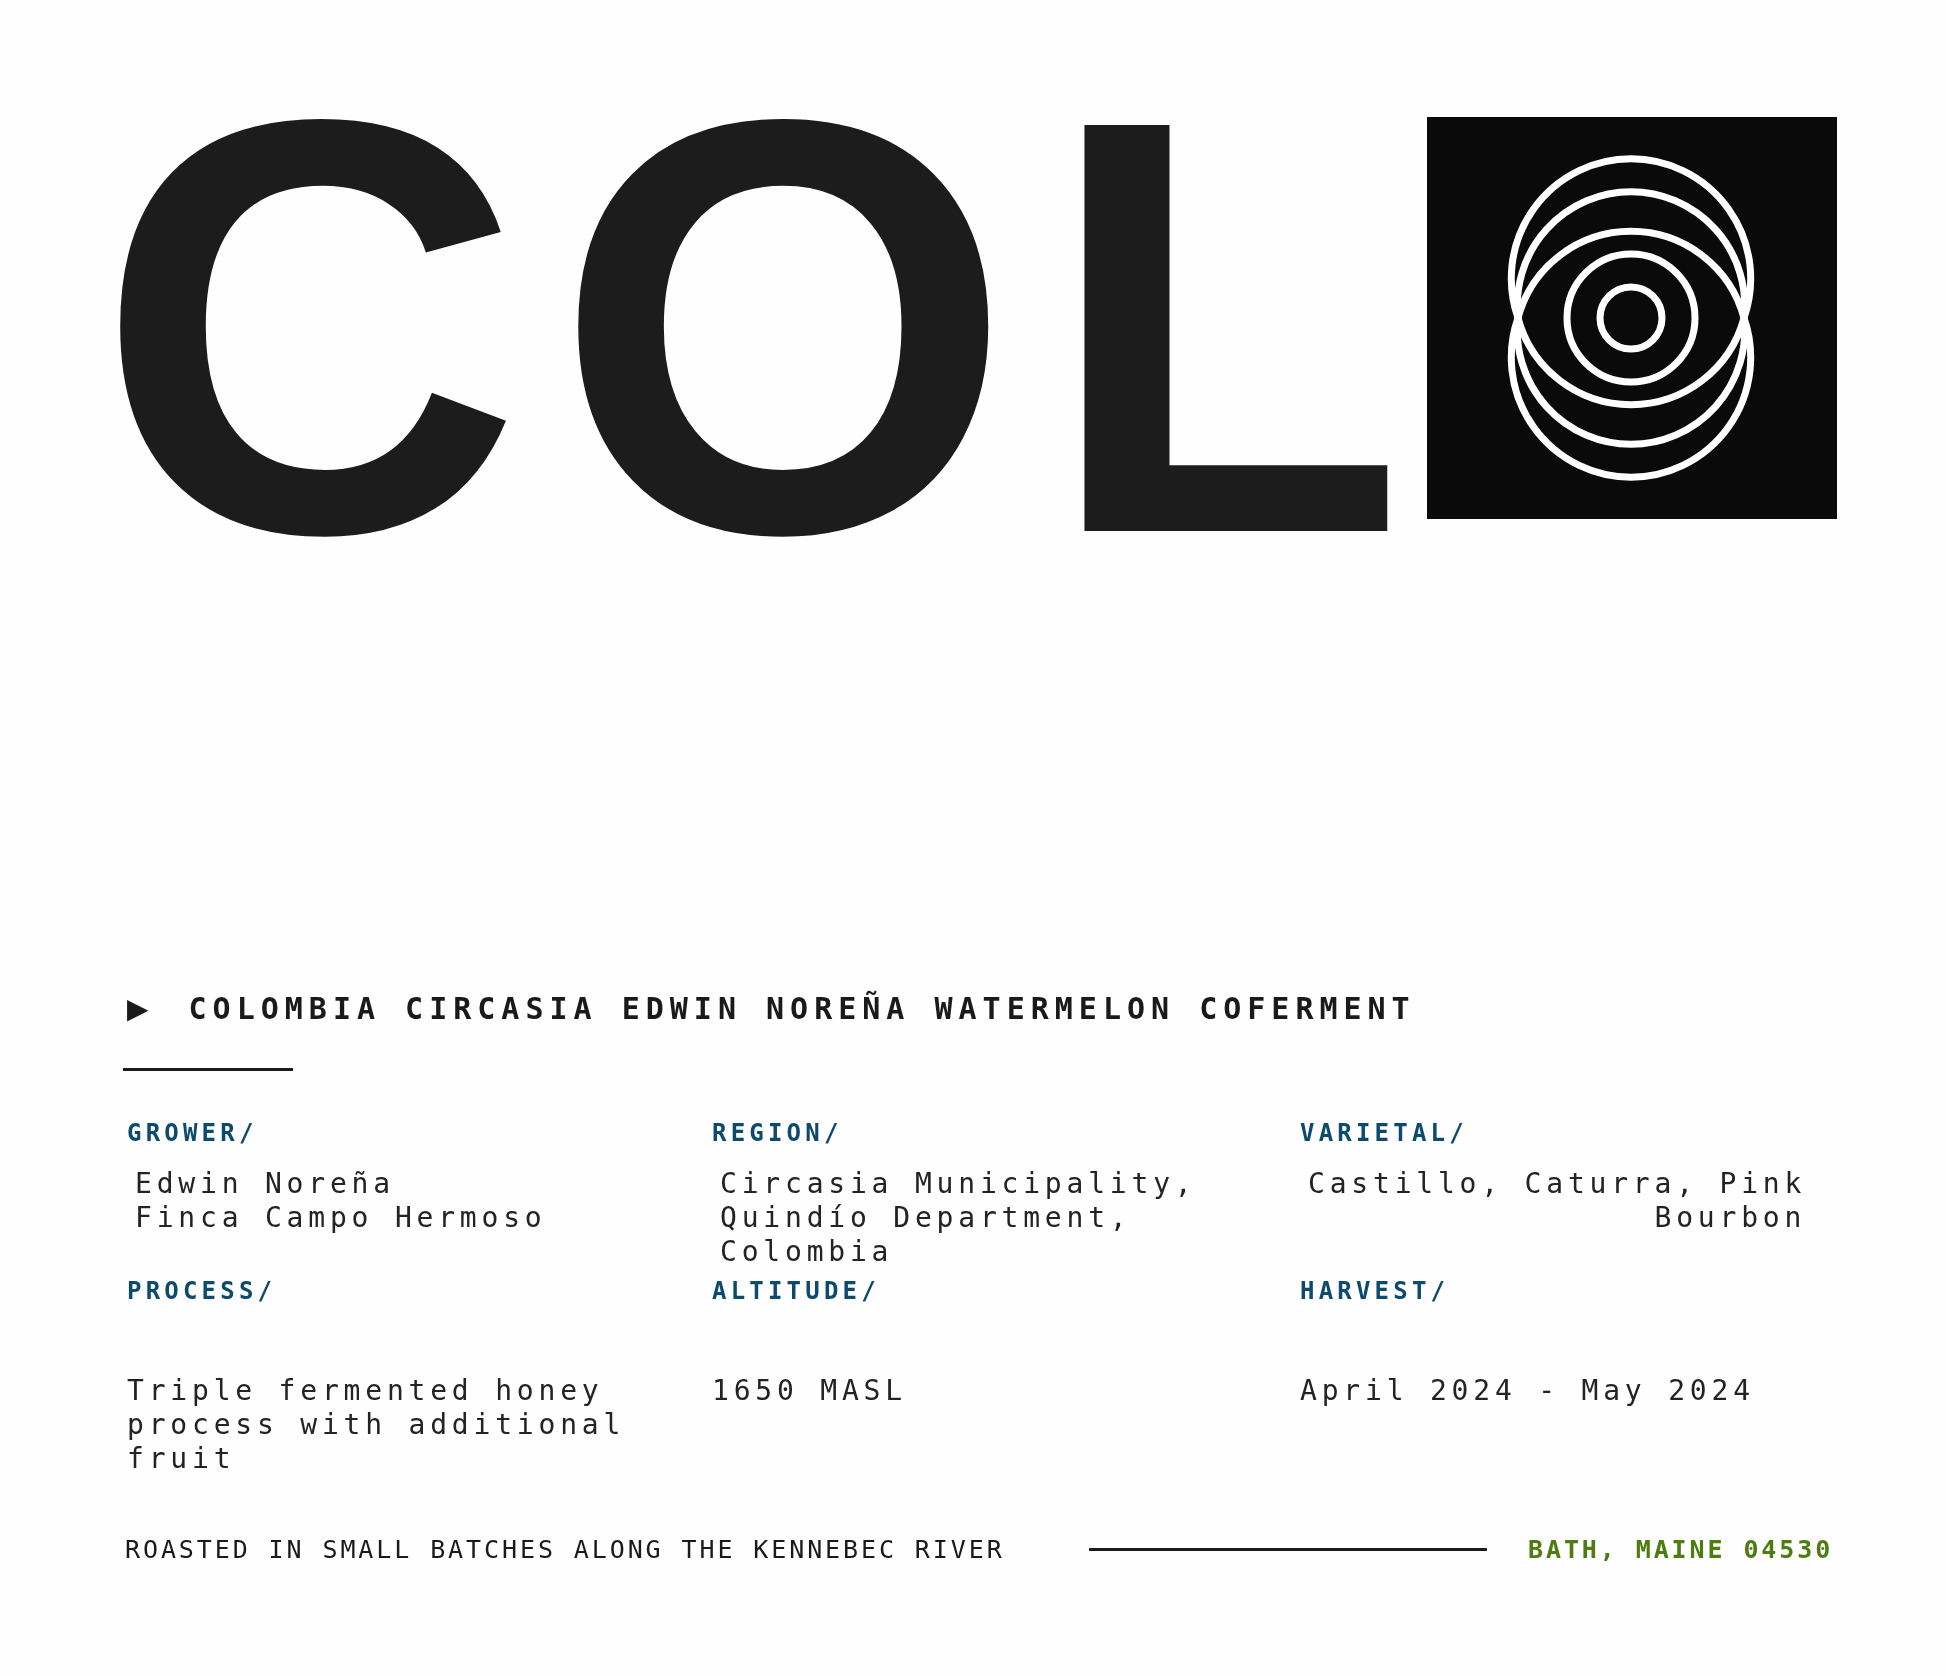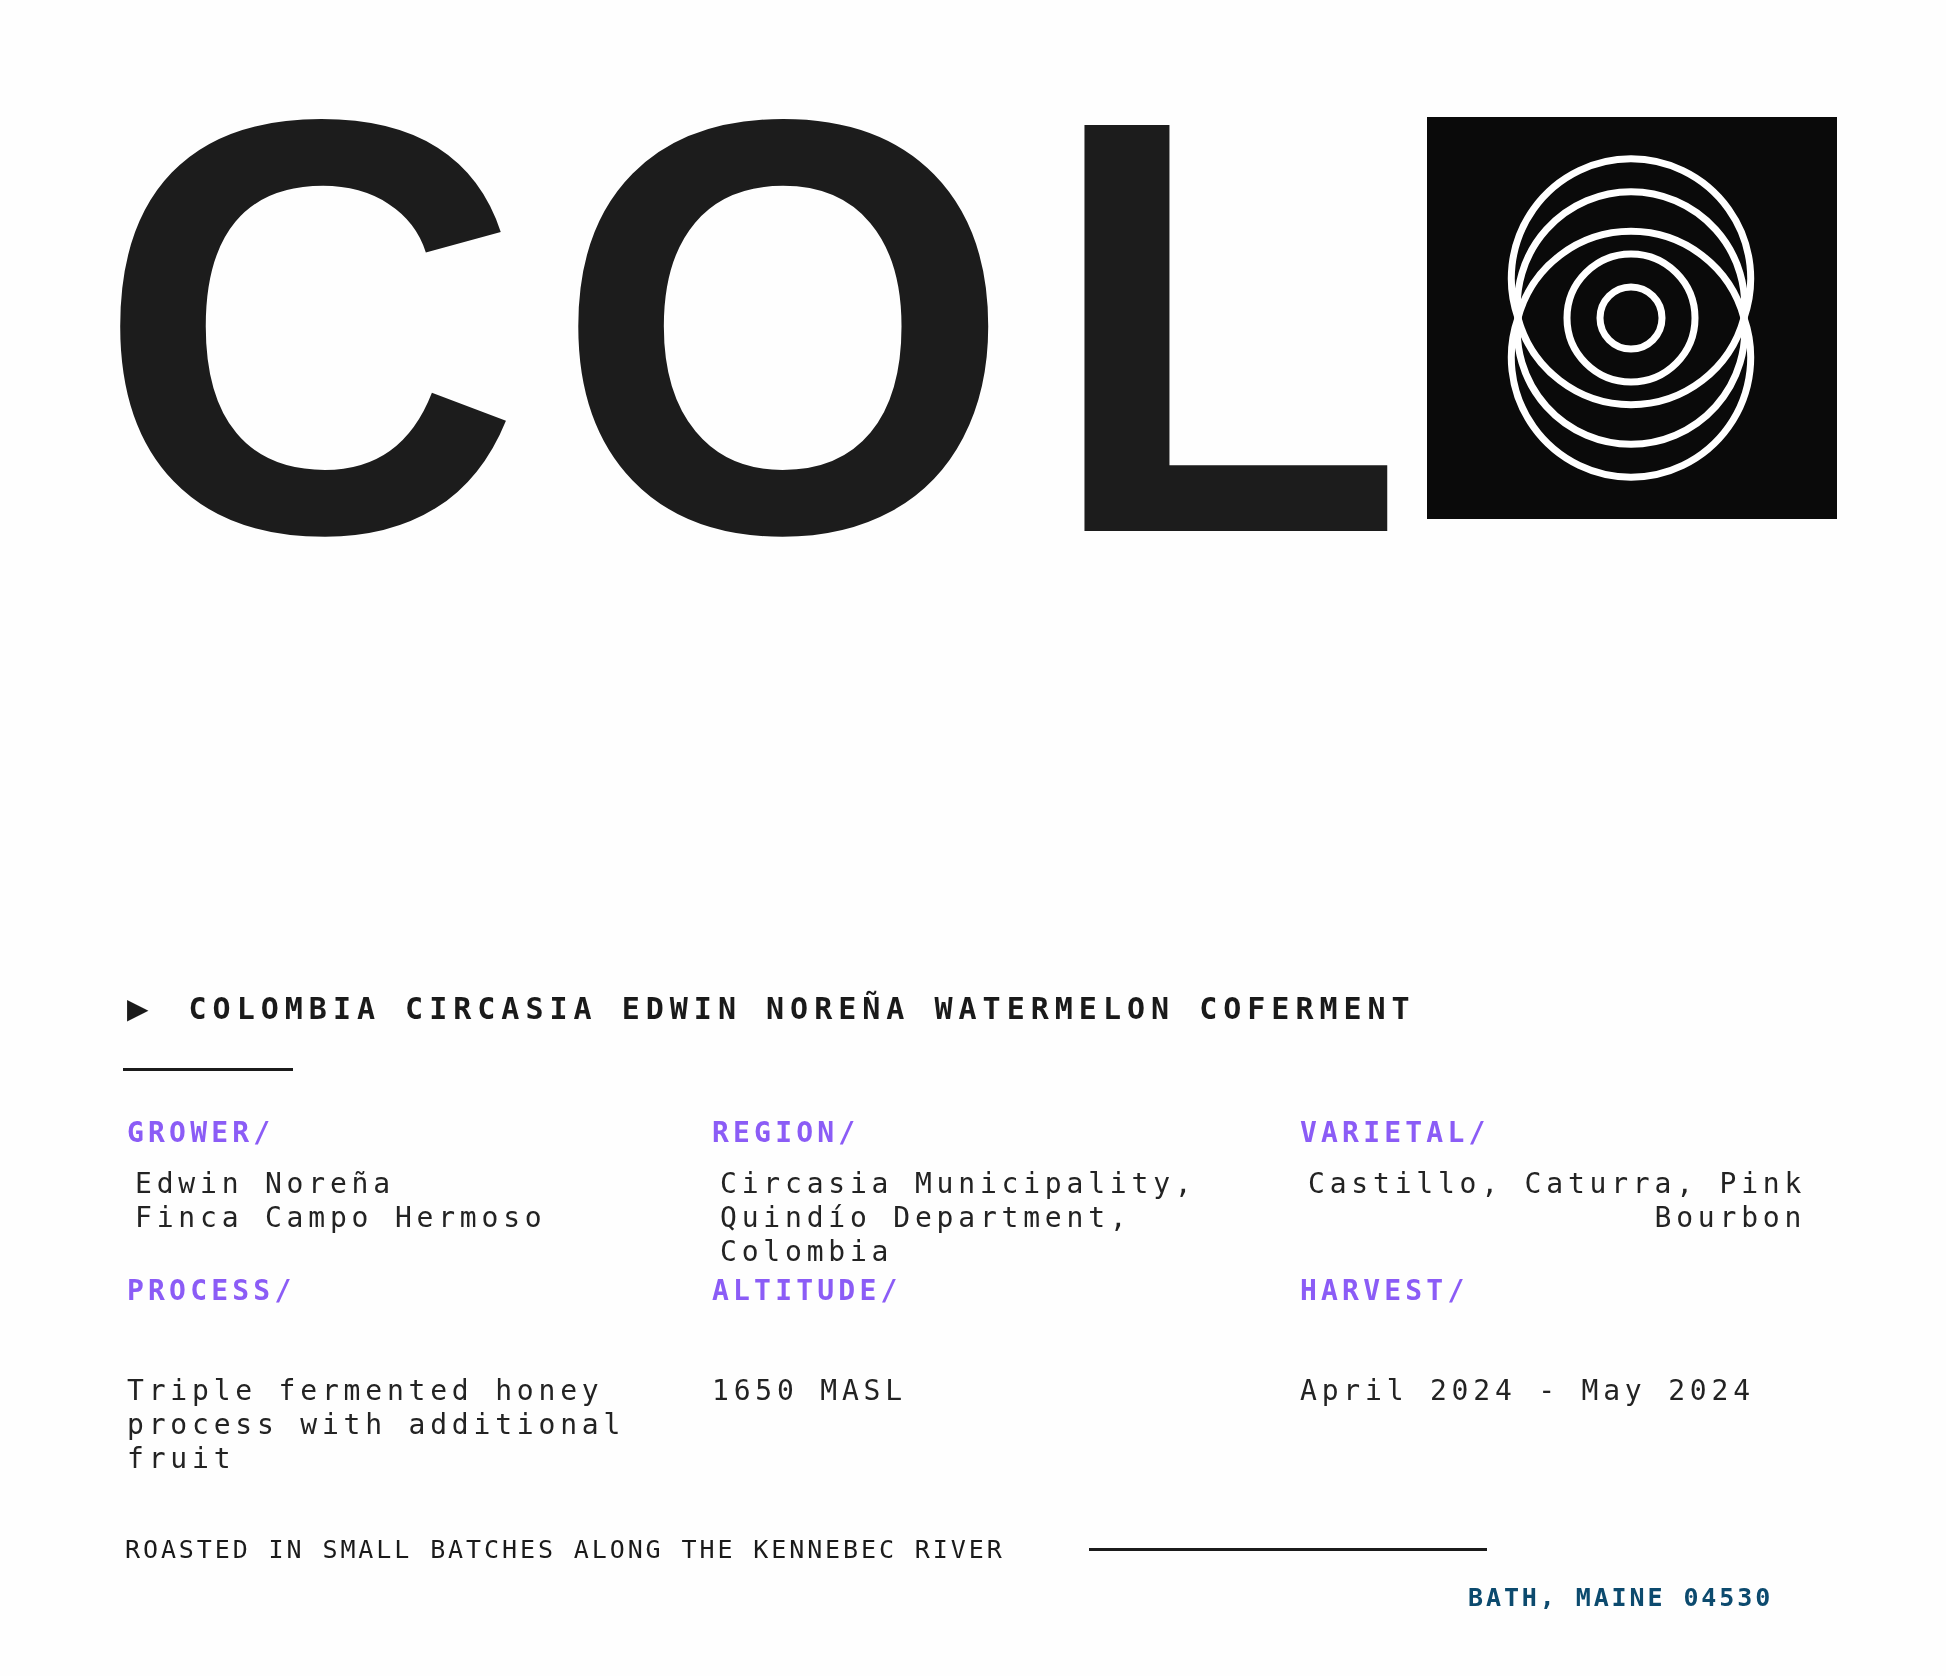--- a/index.html
+++ b/index.html
@@ -44,24 +44,24 @@
     letter-spacing:0;
     margin-right:40px;
   }
   .title-underline{
     position:absolute;left:123px;top:1068px;
     width:170px;height:3px;background:#1b1b1b;
   }
   
   .sec-label{
     position:absolute;
-    font-size:28px;line-height:34px;
+    font-size:24px;line-height:34px;
     font-weight:bold;
     letter-spacing:4.2px;
-    color:#8b5cf6;
+    color:#0c4a6e;
     white-space:nowrap;
   }
   .sec-body{
     position:absolute;
     font-size:28px;line-height:34px;
     font-weight:normal;
     letter-spacing:4.8px;
     color:#232323;
     white-space:nowrap;
   }
@@ -73,24 +73,24 @@
     position:absolute;left:125px;top:1535px;
     font-size:25px;line-height:30px;
     font-weight:normal;letter-spacing:2.9px;
     color:#1a1a1a;white-space:nowrap;
   }
   .footer-line{
     position:absolute;left:1089px;top:1548px;
     width:398px;height:3px;background:#1b1b1b;
   }
   .footer-right{
-    position:absolute;left:1468px;top:1535px;
+    position:absolute;left:1528px;top:1535px;
     font-size:25px;line-height:30px;
     font-weight:bold;letter-spacing:2.9px;
-    color:#0c4a6e;white-space:nowrap;margin-top:48px;
+    color:#4d7c0f;white-space:nowrap;
   }
 </style>
 </head>
 <body>
 
 <div class="page">
 
   <div class="wordmark">COL</div>
 
   <div class="logo-square">

